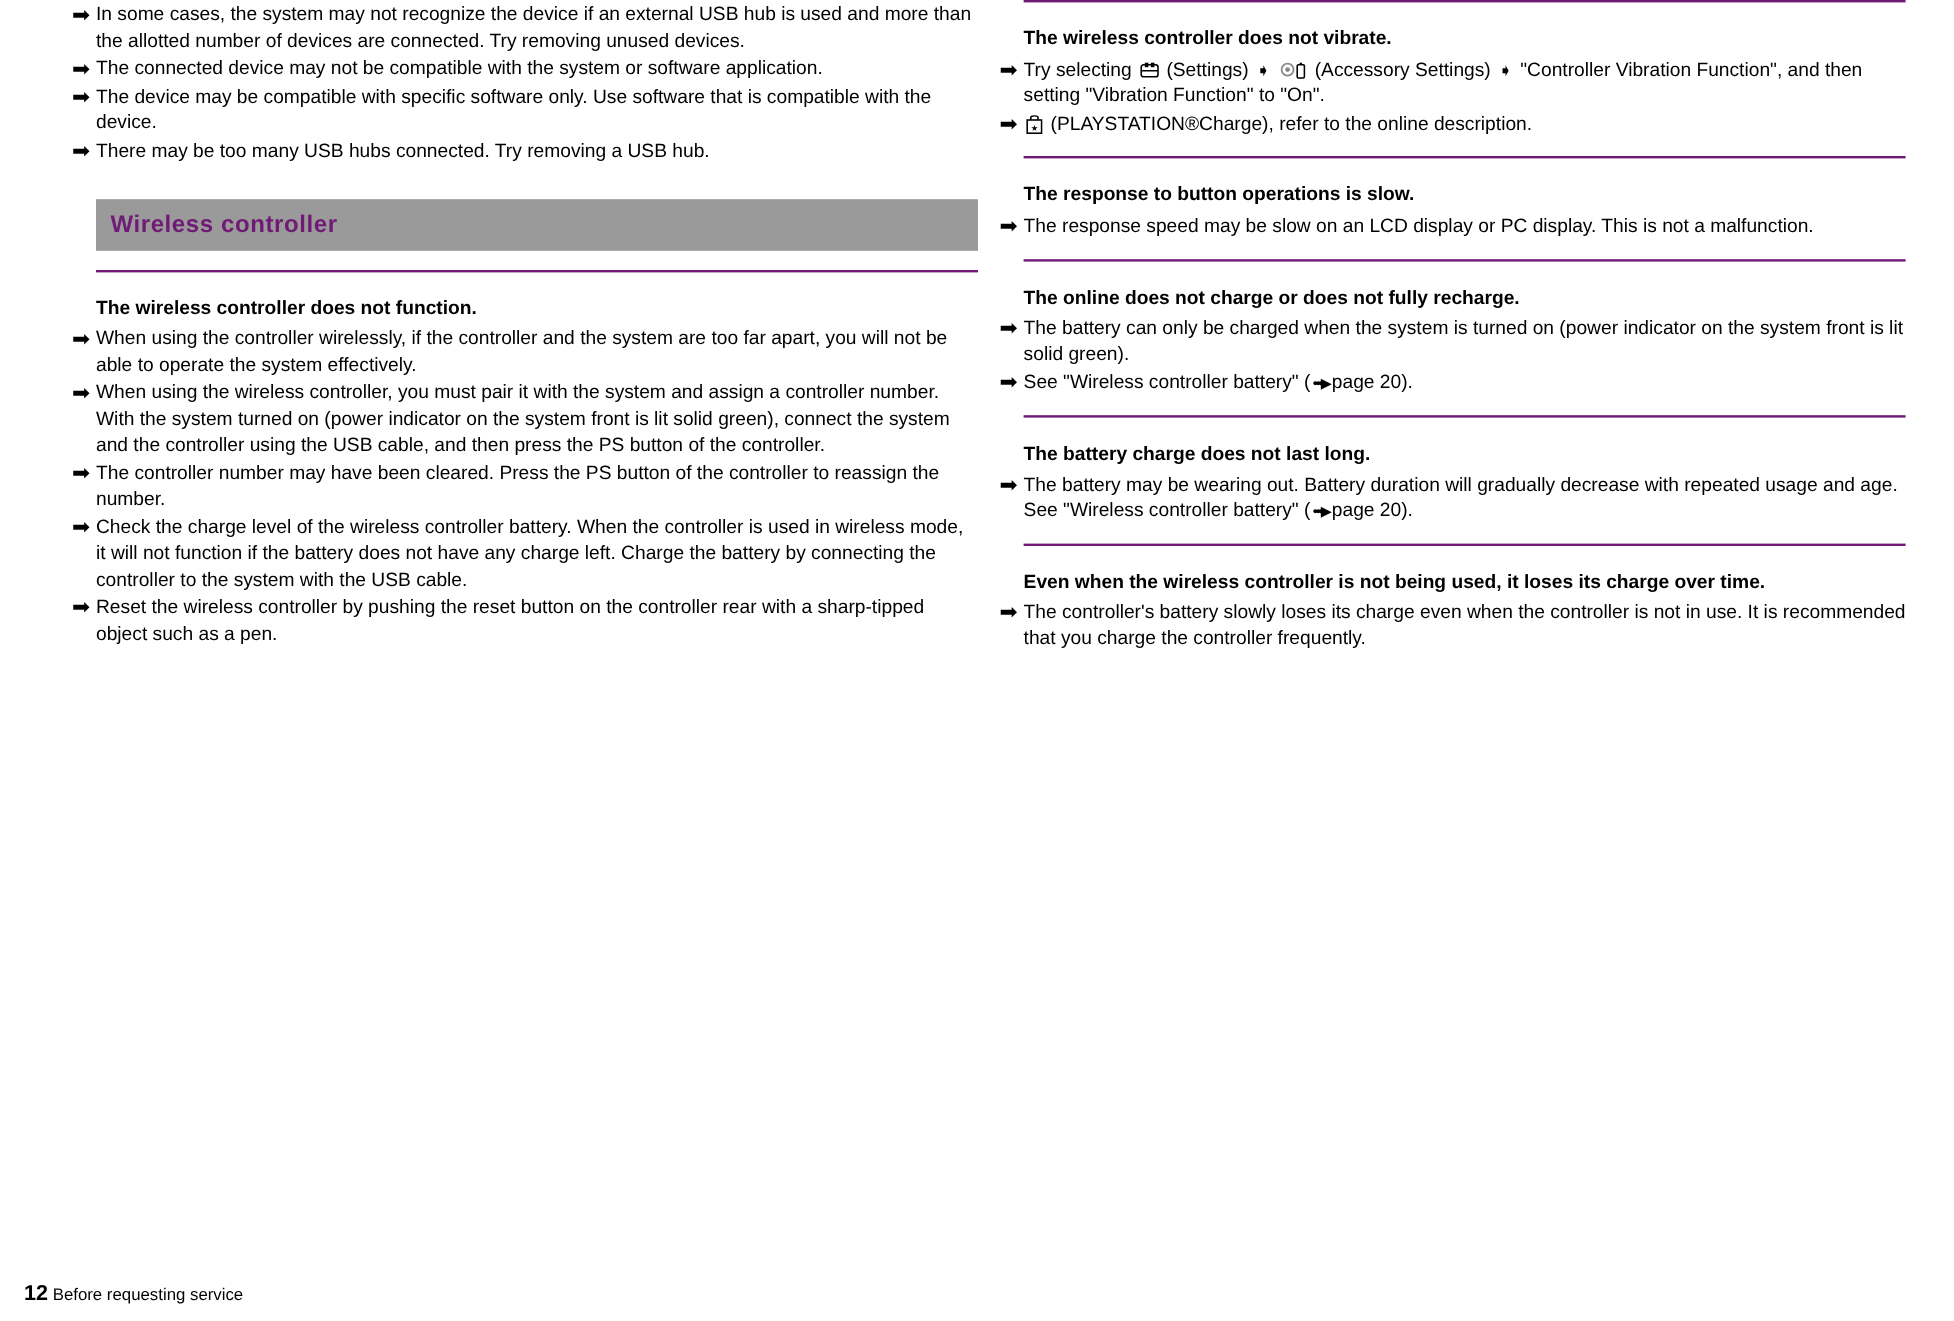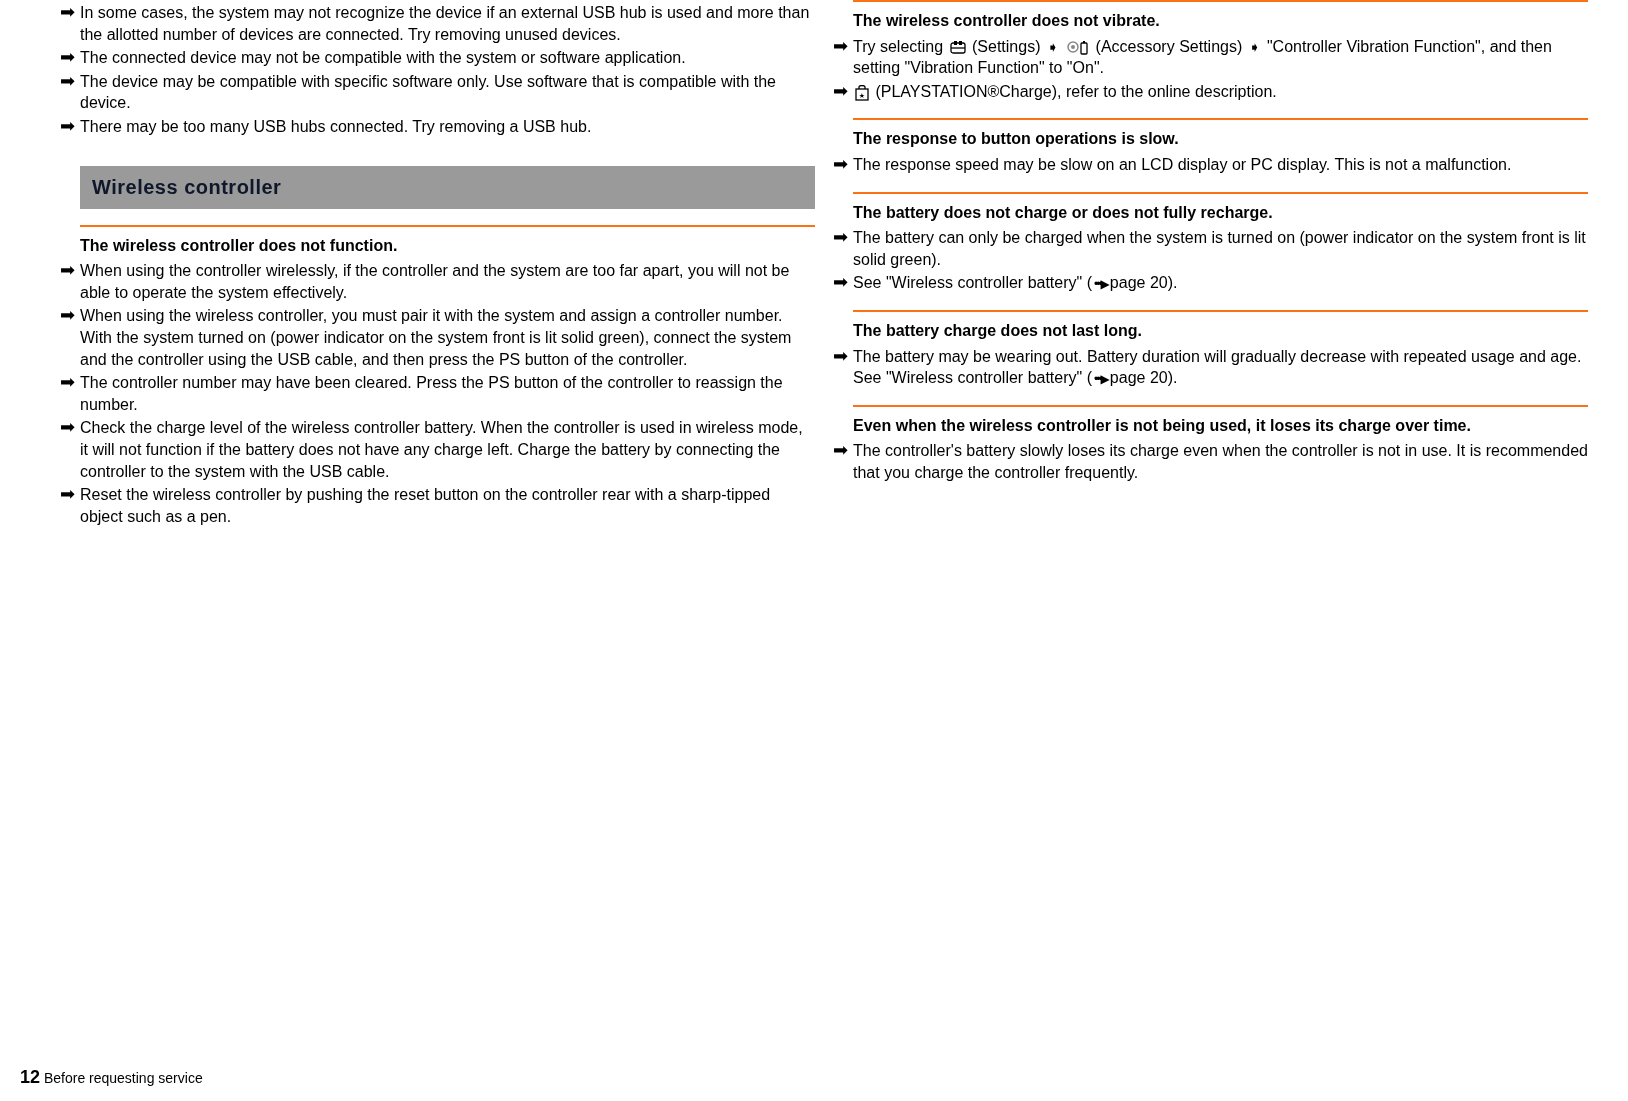--- a/index.html
+++ b/index.html
@@ -23,22 +23,22 @@
     gap: 38px;
   }
   .col {
     flex: 1;
     min-width: 0;
   }
   .col-left { padding-left: 60px; }
   .col-right { padding-right: 0; }
   .issue-heading {
     font-weight: bold;
-    border-top: 2px solid #f97316;
-    padding-top: 8px;
+    border-top: 2px solid #701a75;
+    padding-top: 20px;
     margin-top: 16px;
     margin-bottom: 4px;
   }
   .bullet {
     display: flex;
     align-items: flex-start;
     margin: 2px 0;
   }
   .arrow {
     flex: 0 0 auto;
@@ -46,21 +46,21 @@
     font-size: 18px;
     line-height: 1.2;
     margin-right: 2px;
     margin-left: -20px;
   }
   .bullet-text {
     flex: 1;
   }
   .section-bar {
     background: #9a9a9a;
-    color: #0f172a;
+    color: #701a75;
     font-weight: 900;
     font-size: 20px;
     padding: 8px 12px;
     margin: 28px 0 12px 0;
     font-family: Arial, Helvetica, sans-serif;
     letter-spacing: 0.5px;
   }
   .inline-icon {
     display: inline-block;
     vertical-align: middle;
@@ -187,21 +187,21 @@
           <span> (PLAYSTATION®Charge), refer to the online description.</span>
         </span>
       </div>
 
       <div class="issue-heading">The response to button operations is slow.</div>
       <div class="bullet">
         <span class="arrow">➡</span>
         <span class="bullet-text">The response speed may be slow on an LCD display or PC display. This is not a malfunction.</span>
       </div>
 
-      <div class="issue-heading">The battery does not charge or does not fully recharge.</div>
+      <div class="issue-heading">The online does not charge or does not fully recharge.</div>
       <div class="bullet">
         <span class="arrow">➡</span>
         <span class="bullet-text">The battery can only be charged when the system is turned on (power indicator on the system front is lit solid green).</span>
       </div>
       <div class="bullet">
         <span class="arrow">➡</span>
         <span class="bullet-text">
           <span>See "Wireless controller battery" (</span><span class="page-ref">•••▶</span><span>page 20).</span>
         </span>
       </div>

